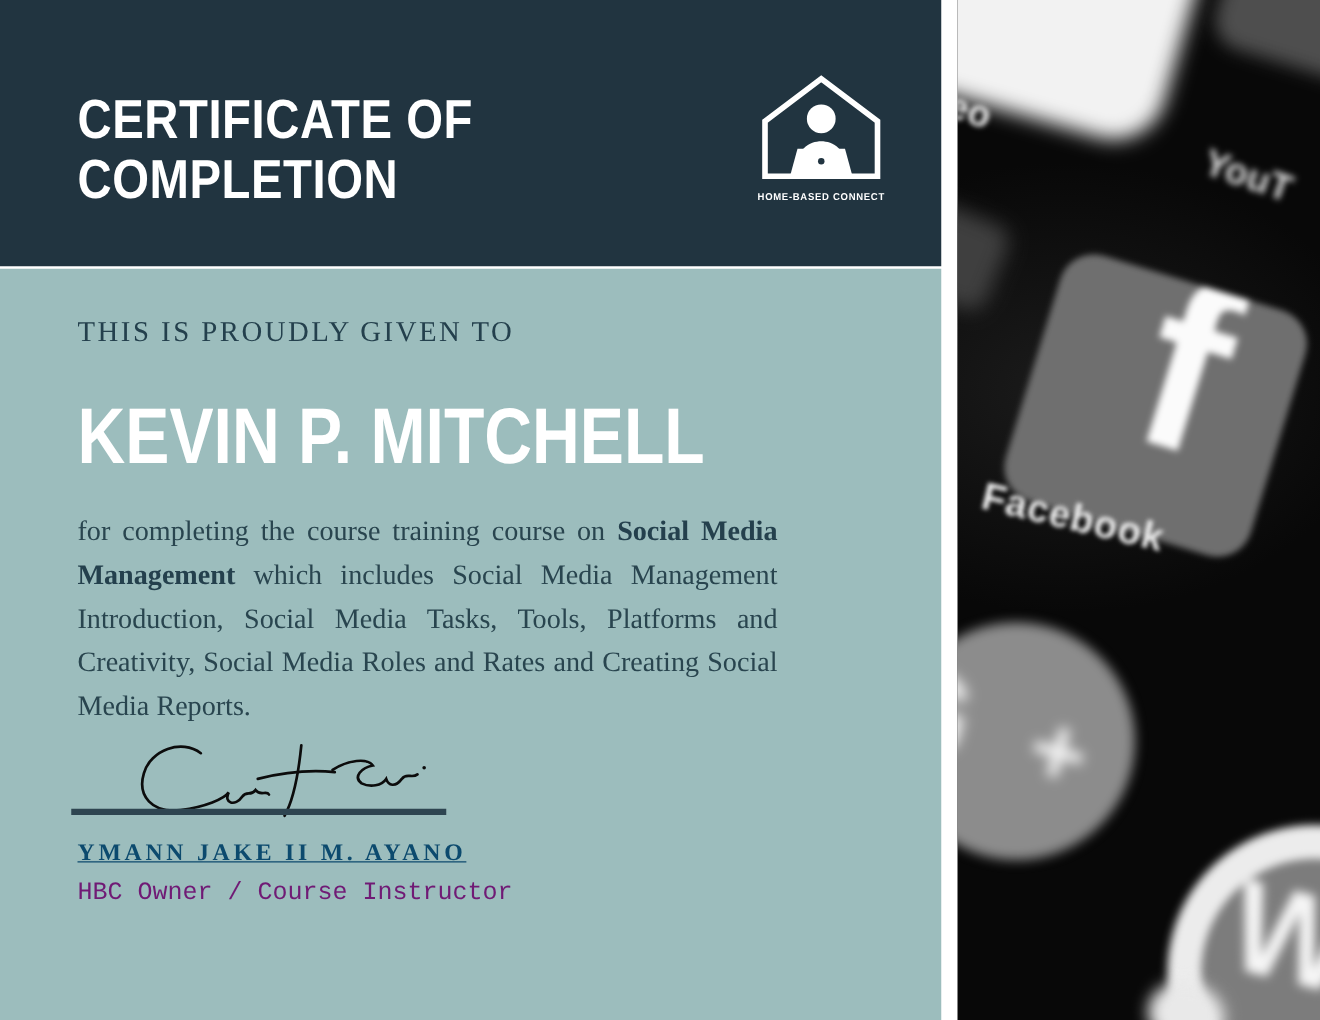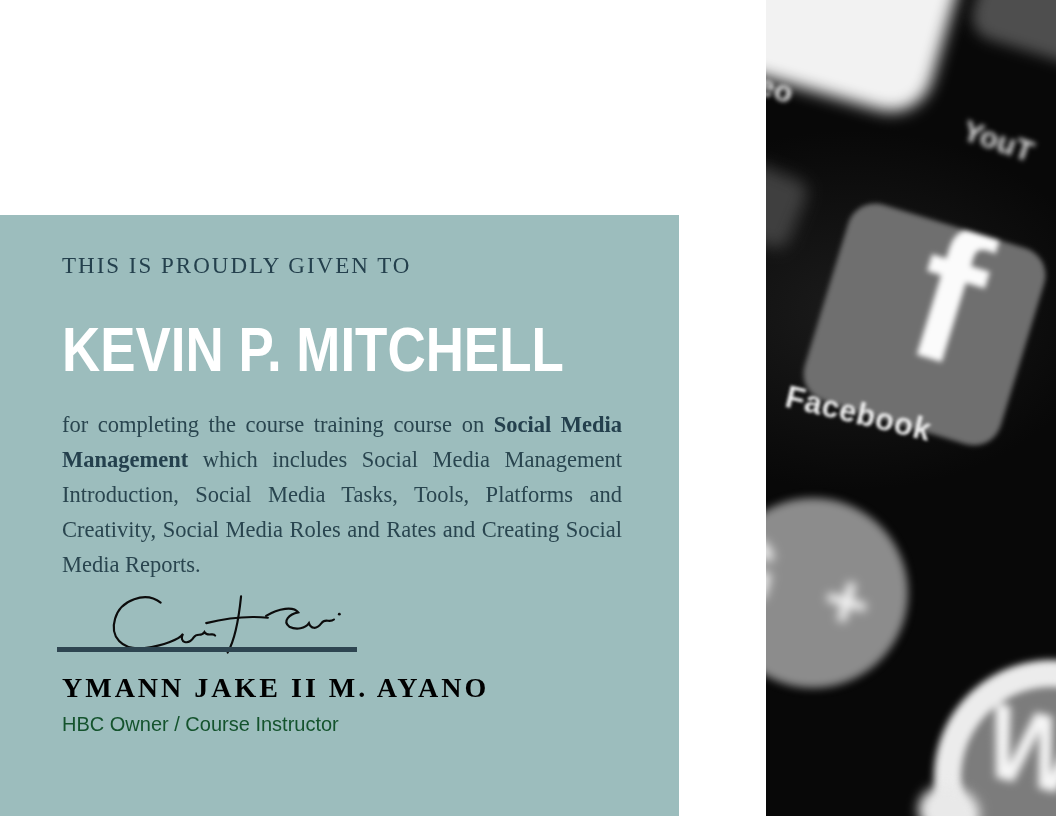--- a/index.html
+++ b/index.html
@@ -54,21 +54,21 @@
     font-weight: bold;
     letter-spacing: 0.6px;
     white-space: nowrap;
     transform: scaleX(0.95);
     transform-origin: center top;
   }
 
   .cert-main {
     position: absolute;
     left: 0; top: 215px;
-    width: 679px; height: 601px;
+    width: 753px; height: 601px;
     background: #9cbdbd;
     padding: 38px 131px 0 62px;
   }
 
   .given-to {
     font-family: "Liberation Serif", serif;
     font-size: 23px;
     letter-spacing: 2px;
     color: #24404d;
   }
@@ -120,29 +120,30 @@
     position: absolute;
     left: -5px; bottom: 0;
     width: 300px; height: 5px;
     background: #2e4551;
   }
 
   .signer-name {
     margin-top: 20px;
     font-family: "Liberation Serif", serif;
     font-weight: bold;
-    font-size: 28px;
+    font-size: 19px;
     letter-spacing: 3px;
-    color: #000000;
+    color: #0c4a6e;
+    text-decoration: underline;
   }
   .signer-role {
     margin-top: 9px;
-    font-family: Liberation Sans, sans-serif;
+    font-family: Liberation Mono, monospace;
     font-size: 20px;
-    color: #14532d;
+    color: #701a75;
   }
 
   
   .photo {
     position: absolute;
     left: 766px; top: 0;
     width: 290px; height: 816px;
     background:
       radial-gradient(ellipse 420px 300px at 30% 38%, #1b1b1b 0%, rgba(0,0,0,0) 60%),
       #080808;
@@ -267,20 +268,37 @@
     filter: blur(6px);
   }
 </style>
 </head>
 <body>
 
 <div class="page">
 
   <div class="cert-left">
 
+    <div class="cert-header">
+      <div class="cert-title">
+        <div>CERTIFICATE OF</div>
+        <div>COMPLETION</div>
+      </div>
+
+      <div class="logo">
+        <svg width="104" height="88" viewBox="0 0 104 88">
+          <path d="M7,39 L52,5 L97,39 L97,83 L7,83 Z" fill="none" stroke="#ffffff" stroke-width="4.5" stroke-linejoin="miter"></path>
+          <circle cx="52" cy="37" r="11.5" fill="#ffffff"></circle>
+          <path d="M29,83 C31,61 43,55 52,55 C61,55 73,61 75,83 Z" fill="#ffffff"></path>
+          <path d="M33,61 L71,61 L77,83 L27,83 Z" fill="#ffffff"></path>
+          <circle cx="52" cy="71" r="2.6" fill="#213440"></circle>
+        </svg>
+        <div class="logo-text">HOME-BASED CONNECT</div>
+      </div>
+    </div>
 
     <div class="cert-main">
       <div class="given-to">THIS IS PROUDLY GIVEN TO</div>
 
       <h1 class="recipient">KEVIN P. MITCHELL</h1>
 
       <p class="desc"><span>for completing the course training course on </span><strong>Social Media Management</strong><span> which includes Social Media Management Introduction, Social Media Tasks, Tools, Platforms and Creativity, Social Media Roles and Rates and Creating Social Media Reports.</span></p>
 
 
       <div class="sig-block">

